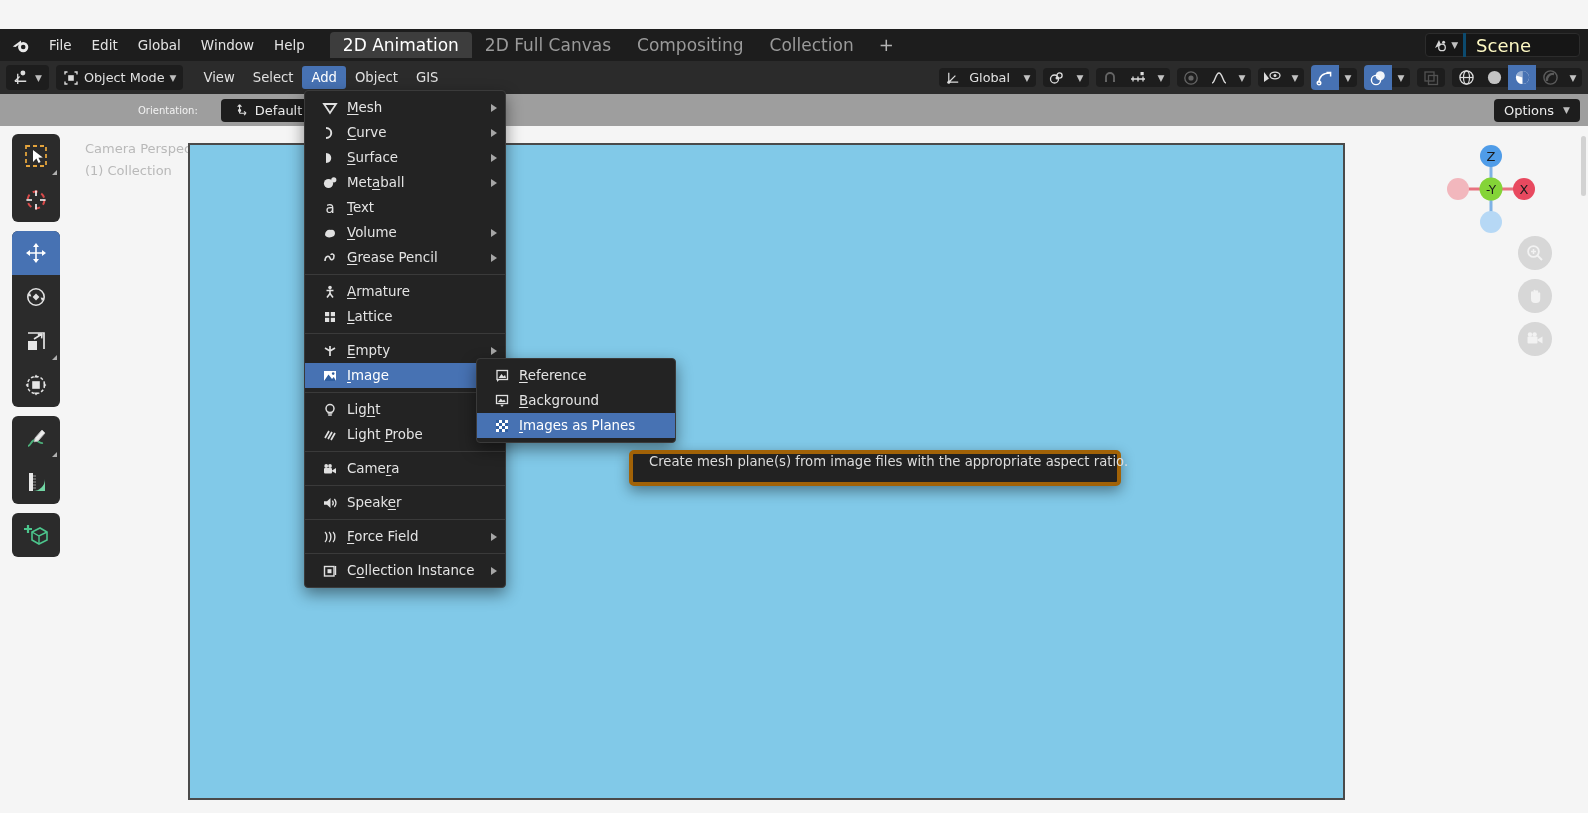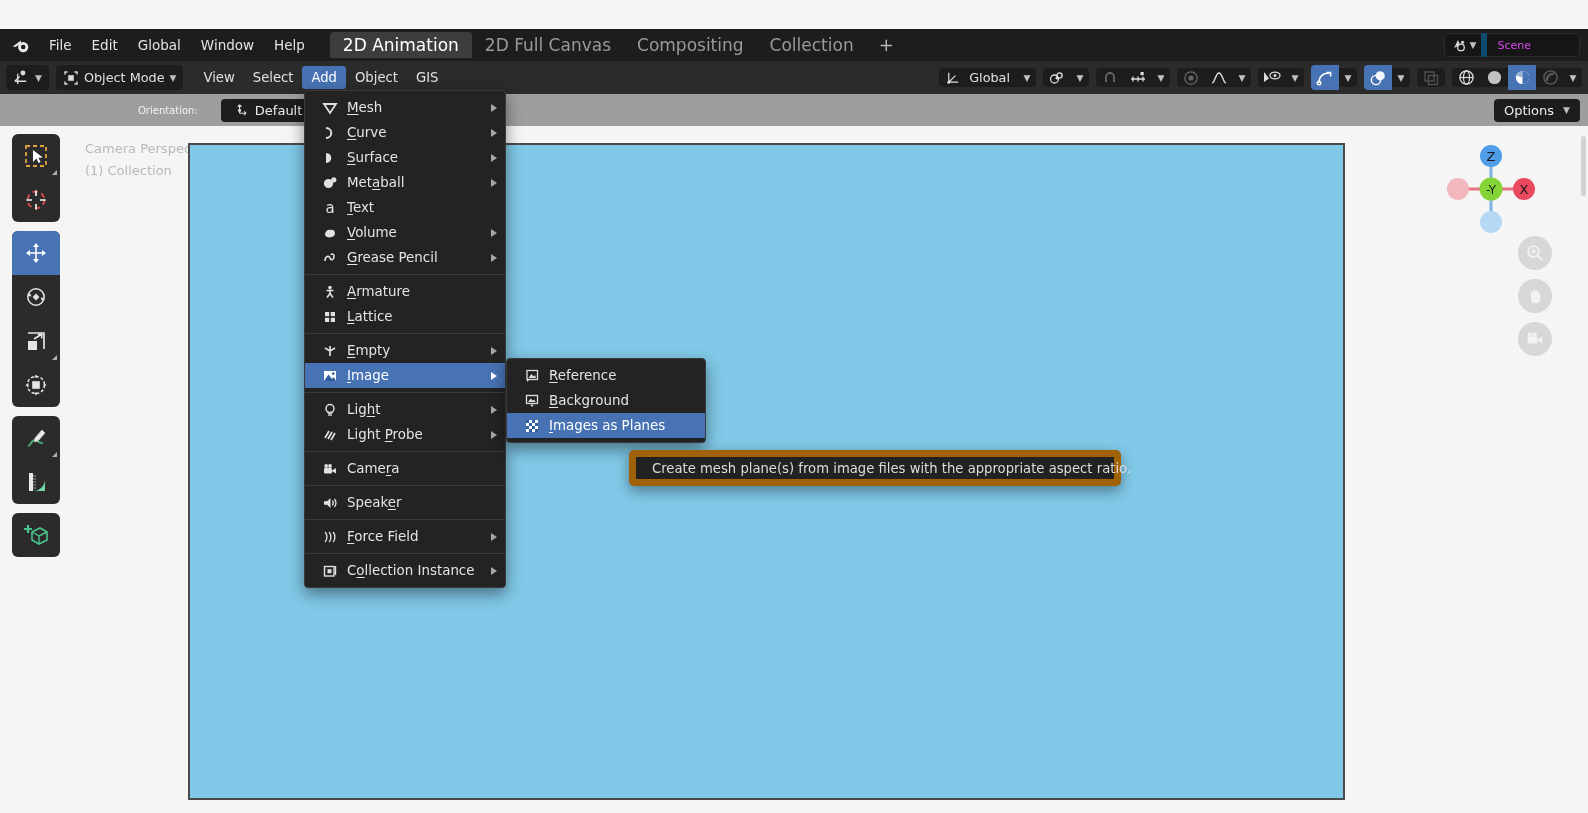--- a/index.html
+++ b/index.html
@@ -40,22 +40,22 @@
   .topbar-right {
     margin-left: auto; display: flex; align-items: center; height: 32px; padding-right: 8px;
   }
   .scene-ctl {
     display: flex; align-items: center; background: #161616; border-radius: 4px;
     height: 24px; border: 1px solid #2c2c2c;
   }
   .scene-ctl .ic { padding: 0 3px 0 6px; display: flex; align-items: center; }
   .scene-ctl .chev { color: #c0c0c0; font-size: 9px; padding-right: 5px; }
   .scene-name {
-    font-size: 11px; color: #d946ef; padding: 0 48px 0 10px;
-    border-left: 6px solid #0c4a6e; height: 24px; display: flex; align-items: center;
+    font-size: 18px; color: #fef9c3; padding: 0 48px 0 10px;
+    border-left: 3px solid #0c4a6e; height: 24px; display: flex; align-items: center;
   }
 
   
   .vp-header {
     position: absolute; left: 0; top: 61px; width: 1588px; height: 33px;
     background: #2b2b2b; display: flex; align-items: center; padding: 0 6px;
   }
   .hdr-grp {
     display: flex; align-items: center; background: #1d1d1d; border-radius: 4px;
     height: 25px; margin-right: 7px; overflow: hidden;
@@ -153,30 +153,30 @@
   .mrow .ml u { text-decoration: underline; text-underline-offset: 2px; }
   .mrow .arr {
     width: 0; height: 0; border-top: 4.5px solid transparent; border-bottom: 4.5px solid transparent;
     border-left: 6px solid #a6a6a6; margin-left: 6px;
   }
   .mrow.hl .arr { border-left-color: #ffffff; }
   .msep { height: 1px; background: #3a3a3a; margin: 4px 0; }
 
   
   .submenu {
-    position: absolute; left: 506px; top: 358px; width: 200px;
+    position: absolute; left: 476px; top: 358px; width: 200px;
     background: #232323; border: 1px solid #3a3a3a; border-radius: 4px;
     padding: 4px 0; z-index: 50; box-shadow: 0 6px 16px rgba(0,0,0,.45);
   }
 
   
   .tooltip {
     position: absolute; left: 629px; top: 450px; width: 492px; height: 36px;
-    background: #222222; border: 7px solid #a16207; border-radius: 5px;
-    display: flex; align-items: center; padding: 0 16px; z-index: 60;
+    background: #222222; border: 4px solid #a16207; border-radius: 5px;
+    display: flex; align-items: flex-start; padding: 0 16px; z-index: 60;
     box-shadow: 0 5px 14px rgba(0,0,0,.4);
   }
   .tooltip span { font-size: 13.2px; color: #dcdcdc; white-space: nowrap; }
 </style>
 </head>
 <body>
 
 <div class="app">
 
 

